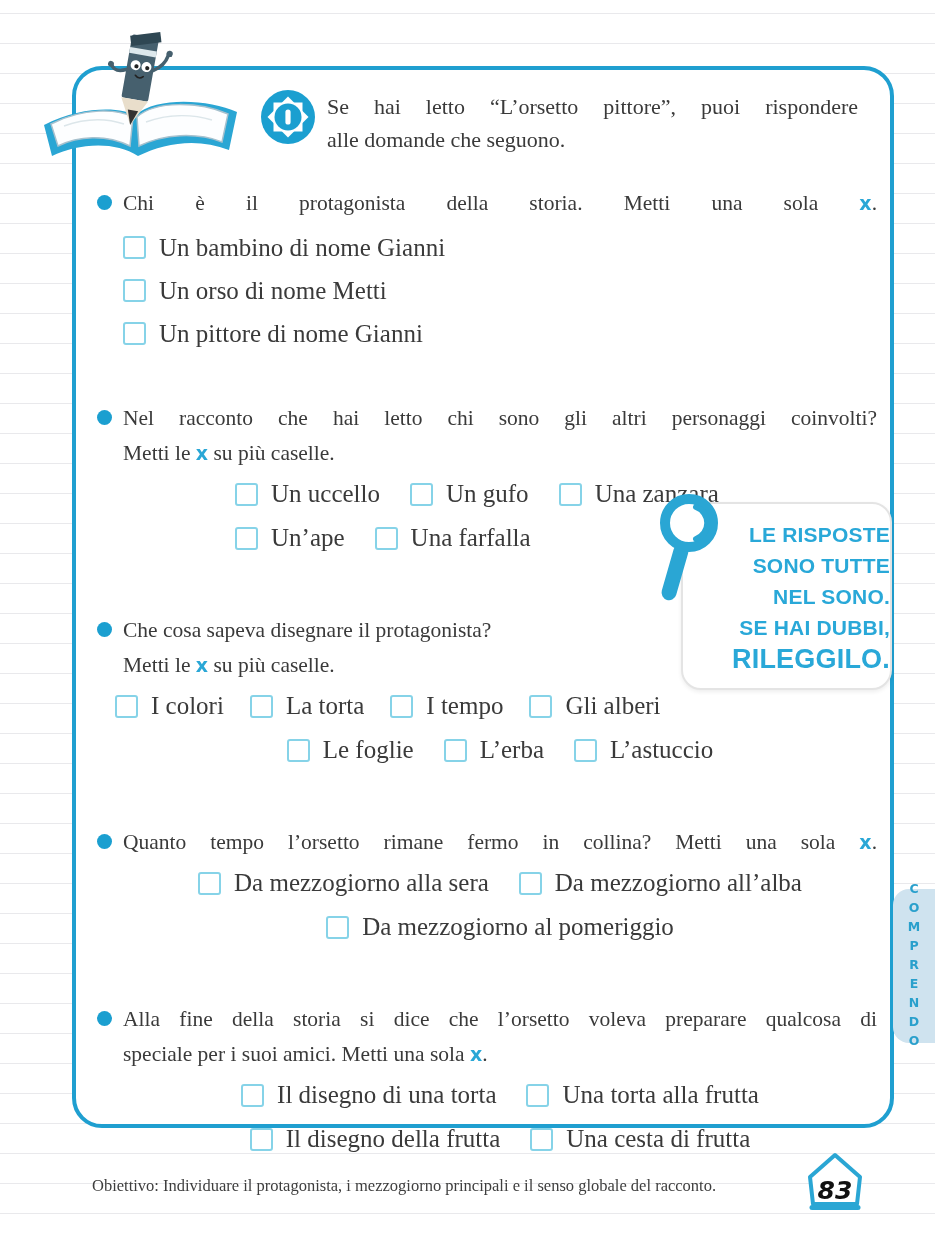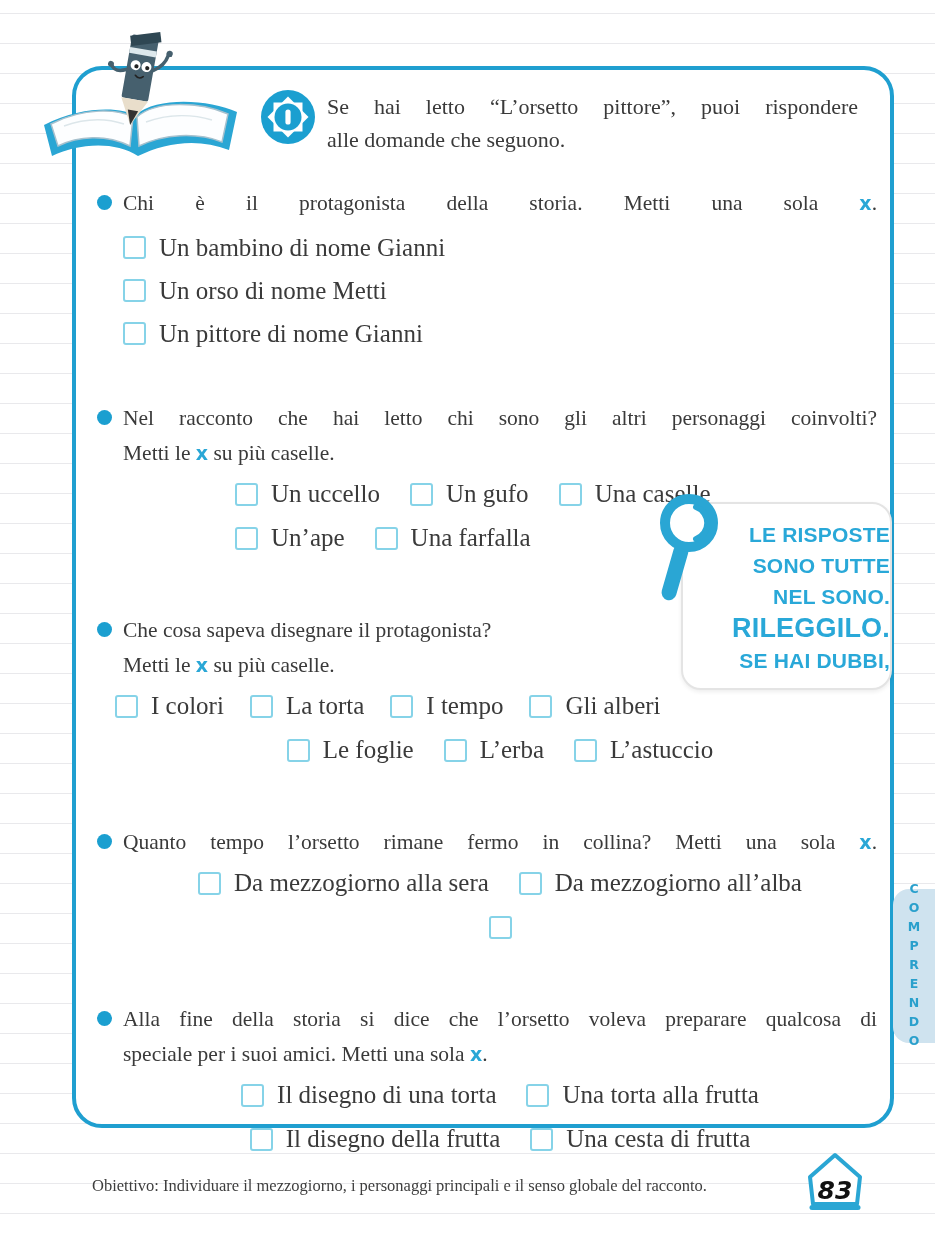--- a/index.html
+++ b/index.html
@@ -135,21 +135,21 @@
           <label class="opt">
             <span class="cb"></span>
             <span>Un uccello</span>
           </label>
           <label class="opt">
             <span class="cb"></span>
             <span>Un gufo</span>
           </label>
           <label class="opt">
             <span class="cb"></span>
-            <span>Una caselle</span>
+            <span>Una zanzara</span>
           </label>
         </div>
         <div class="row indent2">
           <label class="opt">
             <span class="cb"></span>
             <span>Un’ape</span>
           </label>
           <label class="opt">
             <span class="cb"></span>
             <span>Una farfalla</span>
@@ -208,20 +208,21 @@
             <span>Da mezzogiorno alla sera</span>
           </label>
           <label class="opt">
             <span class="cb"></span>
             <span>Da mezzogiorno all’alba</span>
           </label>
         </div>
         <div class="row center">
           <label class="opt">
             <span class="cb"></span>
+            <span>Da mezzogiorno al pomeriggio</span>
           </label>
         </div>
       </section>
 
       <section class="q sp2">
         <span class="bullet"></span>
         <p class="qtext">
           <span class="jline">Alla fine della storia si dice che l’orsetto voleva preparare qualcosa di</span>
           <span class="l2"><span>speciale per i suoi amici. Metti una sola </span><b class="hx">x</b><span>.</span></span>
         </p>
@@ -247,22 +248,22 @@
         </div>
       </section>
 
     </div>
   </div>
 
   <div class="callout">
     <div class="c-line first">LE RISPOSTE</div>
     <div class="c-line">SONO TUTTE</div>
     <div class="c-line">NEL SONO.</div>
+    <div class="c-line">SE HAI DUBBI,</div>
     <div class="c-line big">RILEGGILO.</div>
-    <div class="c-line">SE HAI DUBBI,</div>
   </div>
   <svg class="magnifier" viewBox="0 0 80 124">
     <rect x="31.5" y="55" width="15" height="58" rx="7.5" fill="#2aa6d4" transform="rotate(16 39 33)"></rect>
     <circle cx="39" cy="33" r="24" fill="#ffffff" stroke="#2aa6d4" stroke-width="10"></circle>
     <path d="M46,17 A17,17 0 0 1 46,49" stroke="#2aa6d4" stroke-width="6" fill="none" stroke-linecap="round"></path>
   </svg>
 
   <svg class="illustration" viewBox="0 0 220 155">
 
     <path d="M10,103 C50,82 90,86 101,93 C125,74 175,78 203,90 L195,128 C165,116 132,120 104,134 C80,118 42,122 18,134 Z" fill="#2aa6d4"></path>
@@ -288,21 +289,21 @@
       <circle cx="40" cy="27" r="3.2" fill="#46606e"></circle>
       <path d="M0,78 L27,78 L13.5,104 Z" fill="#e9decb"></path>
       <path d="M8.5,89 L19,89 L13.5,104 Z" fill="#333333"></path>
     </g>
   </svg>
 
   <div class="side-tab">
     <span class="vtext">COMPRENDO</span>
   </div>
 
-  <div class="footer-obj">Obiettivo: Individuare il mezzogiorno, i personaggi principali e il senso globale del racconto.</div>
+  <div class="footer-obj">Obiettivo: Individuare il protagonista, i mezzogiorno principali e il senso globale del racconto.</div>
   <div class="house">
     <svg viewBox="0 0 72 64" width="72" height="64">
       <path d="M11,27 L36,5 L61,27 L58,54 L14,54 Z" fill="#ffffff" stroke="#2aa6d4" stroke-width="4" stroke-linejoin="round"></path>
       <path d="M13,57.5 L59,57.5" stroke="#2aa6d4" stroke-width="5" stroke-linecap="round"></path>
     </svg>
     <span class="pnum">83</span>
   </div>
 
 </div>
 

